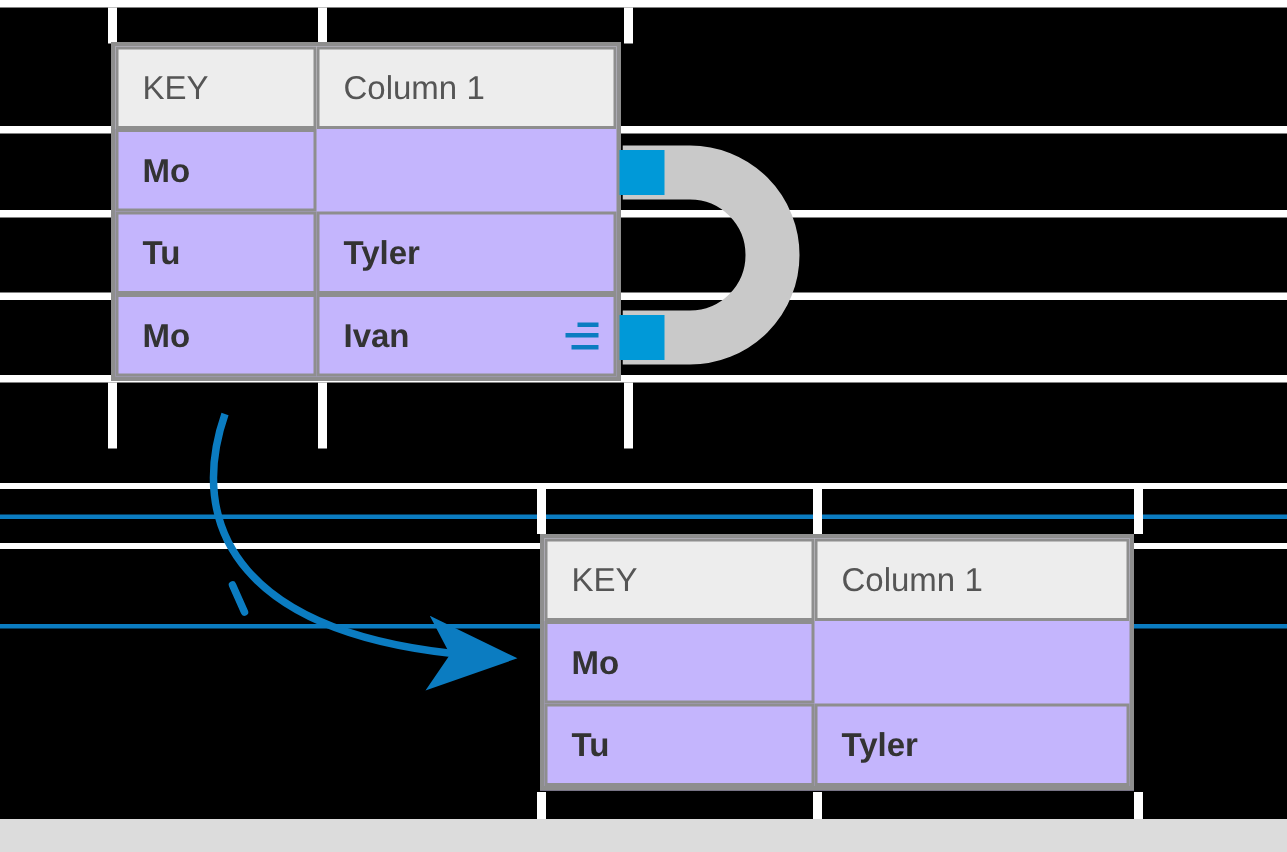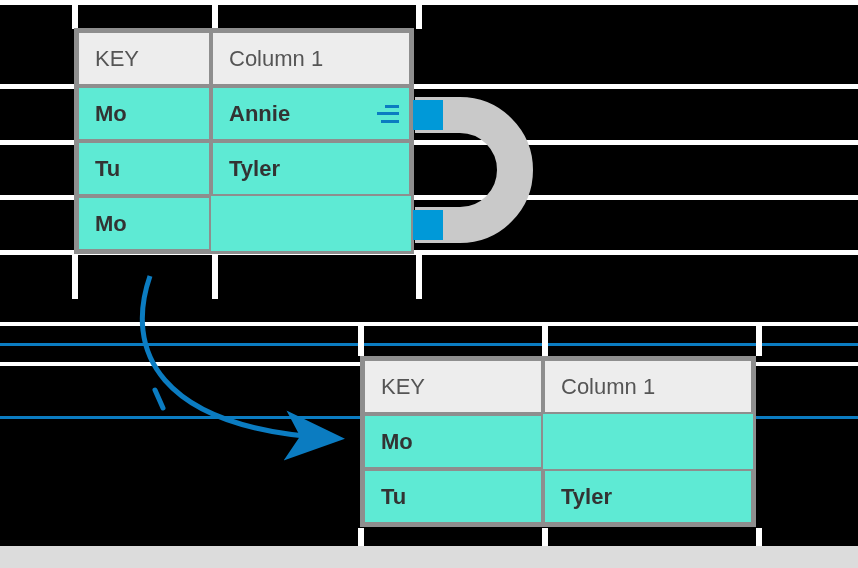--- a/index.html
+++ b/index.html
@@ -25,21 +25,21 @@
   
   .vseg {
     position: absolute;
     width: 6px;
     background: #fff;
   }
   
   .tbl {
     position: absolute;
     border: 3px solid #8e8e8e;
-    background: #5eead4;
+    background: #c4b5fd;
   }
   .tbl .row {
     display: flex;
     height: 55px;
   }
   .tbl .cell {
     border: 2px solid #8e8e8e;
     display: flex;
     align-items: center;
     padding: 0 16px;
@@ -136,37 +136,37 @@
   <div class="vseg" style="left:542px; top:528px; height:18px;"></div>
   <div class="vseg" style="left:756px; top:528px; height:18px;"></div>
 
   <div class="tbl top" style="left:74px; top:28px;">
     <div class="row hdr">
       <div class="cell c1">KEY</div>
       <div class="cell c2">Column 1</div>
     </div>
     <div class="row body">
       <div class="cell c1">Mo</div>
-      <div class="cell c2">
-        <span>Annie</span>
-        <span class="merge-lines">
-            <span></span>
-            <span></span>
-            <span></span>
-          </span>
-      </div>
     </div>
     <div class="row body">
       <div class="cell c1">Tu</div>
       <div class="cell c2">
         <span>Tyler</span>
       </div>
     </div>
     <div class="row body">
       <div class="cell c1">Mo</div>
+      <div class="cell c2">
+        <span>Ivan</span>
+        <span class="merge-lines">
+            <span></span>
+            <span></span>
+            <span></span>
+          </span>
+      </div>
     </div>
   </div>
 
   <svg class="u-connector" width="140" height="170" style="left:415px; top:85px;">
     <path d="M 0 30 L 45 30 A 55 55 0 0 1 45 140 L 0 140" fill="none" stroke="#c9c9c9" stroke-width="36" stroke-linecap="butt"></path>
   </svg>
   <div class="sq" style="left:413px; top:100px;"></div>
   <div class="sq" style="left:413px; top:210px;"></div>
 
   <svg class="arrow-svg" width="260" height="220" style="left:95px; top:268px;">

